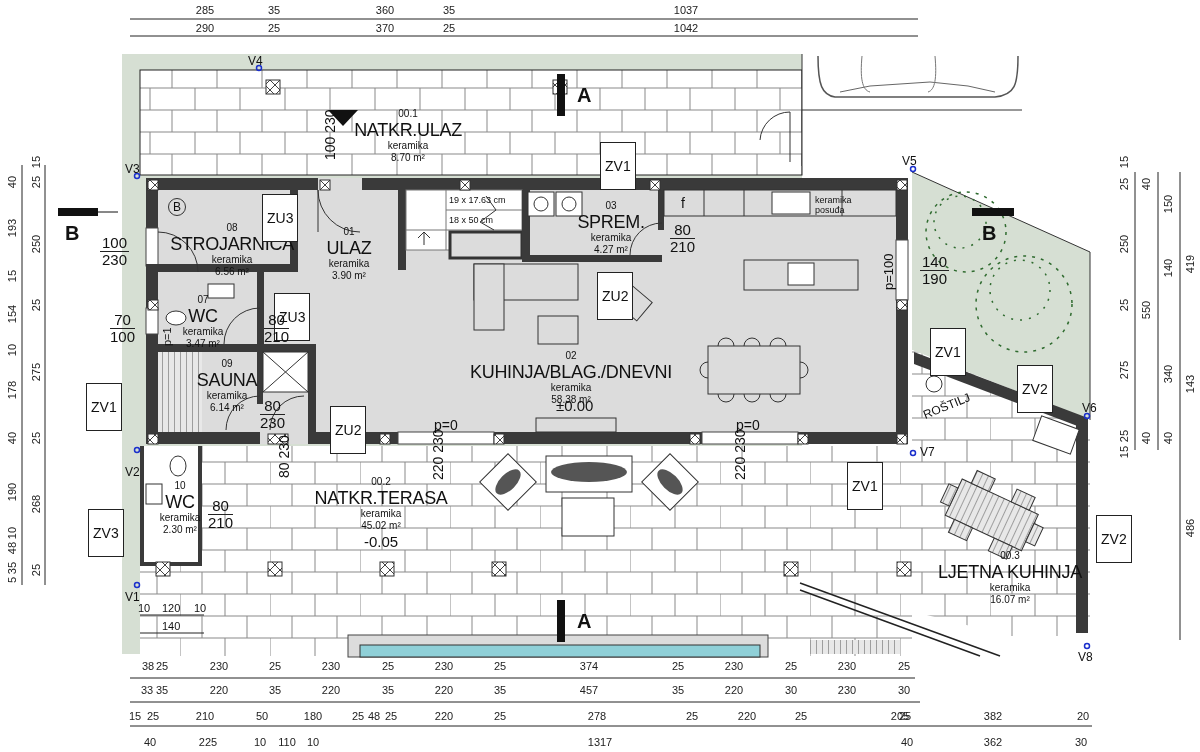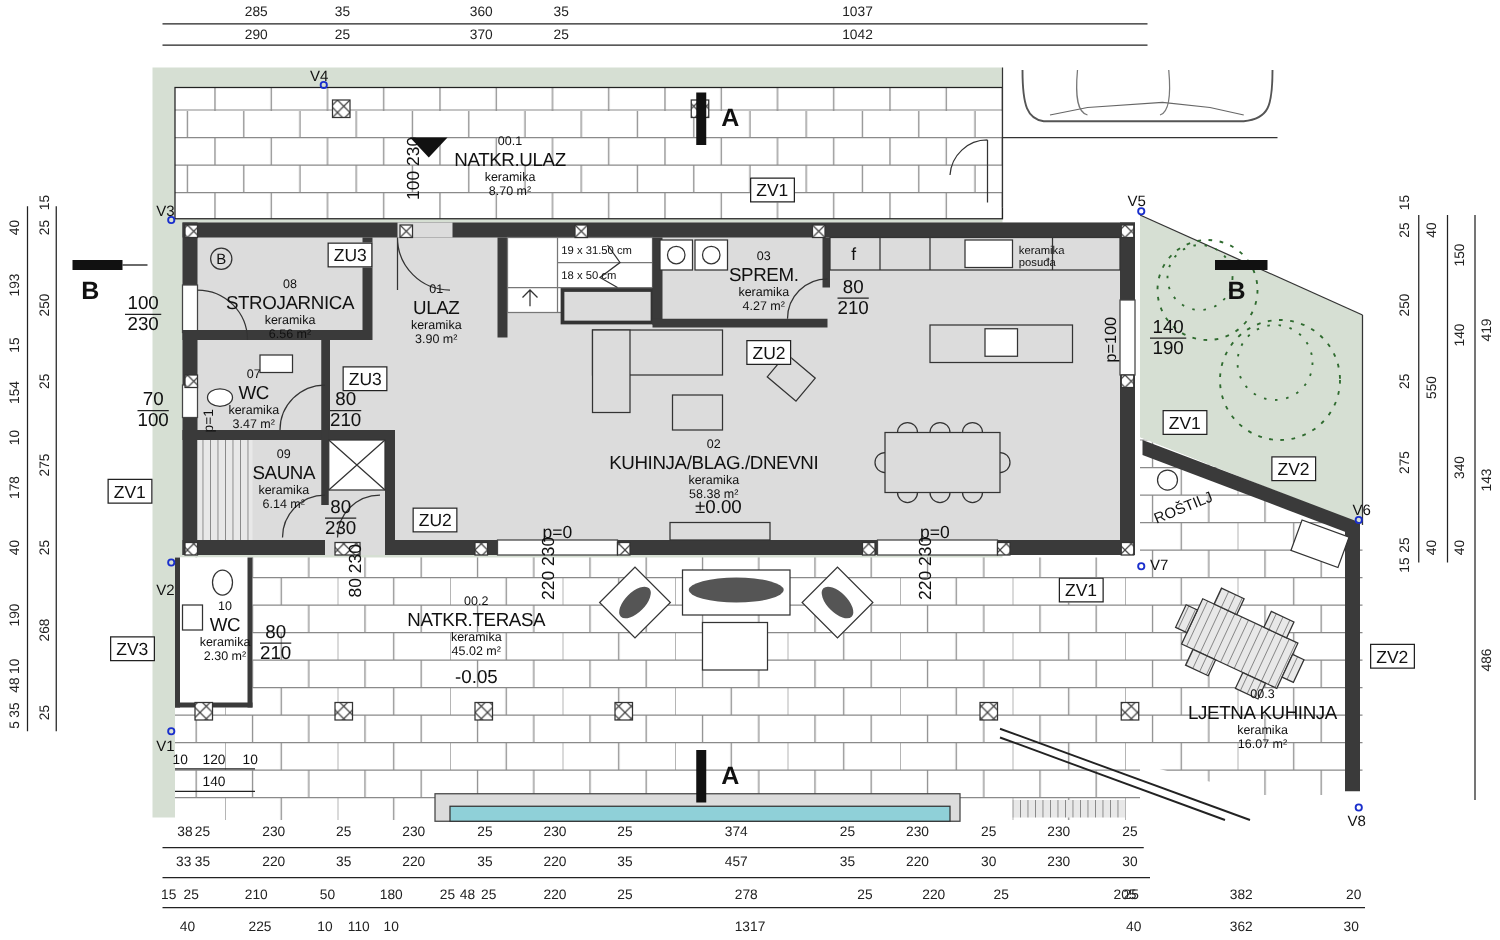--- a/index.html
+++ b/index.html
@@ -1,24 +1,24 @@
 <!DOCTYPE html>
 <html><head>
 <meta charset="utf-8">
 <style>
   html,body{margin:0;padding:0;background:#fff;}
   body{width:1200px;height:752px;position:relative;overflow:hidden;font-family:"Liberation Sans",sans-serif;color:#111;}
   #plan{position:absolute;left:0;top:0;width:1200px;height:752px;}
   .lbl{position:absolute;font-family:"Liberation Sans",sans-serif;color:#111;white-space:nowrap;line-height:1;}
   .room{position:absolute;text-align:center;line-height:1.15;transform:translateX(-50%);}
   .room .num{font-size:10px;display:block;}
-  .room .name{font-size:15px;display:block;letter-spacing:-0.3px;}
+  .room .name{font-size:18px;display:block;letter-spacing:-0.3px;}
   .room .fl{font-size:10px;display:block;}
   .room .ar{font-size:10px;display:block;}
-  .tag{position:absolute;border:1px solid #222;background:#fff;font-size:14px;padding:1px 4px;line-height:16px;}
+  .tag{position:absolute;border:1px solid #222;background:#fff;font-size:14px;padding:15px 4px;line-height:16px;}
   .dim{position:absolute;font-size:11px;color:#222;transform:translateX(-50%);}
   .vdim{position:absolute;font-size:11px;color:#222;transform:translate(-50%,-50%) rotate(-90deg);}
   .frac{position:absolute;text-align:center;font-size:15px;line-height:16px;}
   .frac .top{display:block;border-bottom:1px solid #222;padding:0 2px;}
   .frac .bot{display:block;}
   .vfrac{position:absolute;font-size:14px;transform:rotate(-90deg);transform-origin:left top;white-space:nowrap;}
   .vpt{position:absolute;font-size:12px;}
   .sec{position:absolute;font-size:20px;font-weight:bold;}
   .small{font-size:9px;}
 </style>
@@ -380,21 +380,21 @@
 <span class="vfrac" style="left:276px;top:478px"><span>80</span> <span>230</span></span>
 <span class="vfrac" style="left:430px;top:480px"><span>220</span> <span>230</span></span>
 <span class="vfrac" style="left:732px;top:480px"><span>220</span> <span>230</span></span>
 
 <span class="lbl" style="left:434px;top:418px;font-size:14px">p=0</span>
 <span class="lbl" style="left:736px;top:418px;font-size:14px">p=0</span>
 <span class="lbl" style="left:882px;top:290px;font-size:13px;transform:rotate(-90deg);transform-origin:left top">p=100</span>
 <span class="lbl" style="left:162px;top:346px;font-size:11px;transform:rotate(-90deg);transform-origin:left top">p=1</span>
 <span class="lbl" style="left:556px;top:398px;font-size:15px">±0.00</span>
 <span class="lbl" style="left:364px;top:534px;font-size:15px">-0.05</span>
-<span class="lbl small" style="left:449px;top:196px">19 x 31.50 cm</span>
+<span class="lbl small" style="left:449px;top:196px">19 x 17.63 cm</span>
 <span class="lbl small" style="left:449px;top:216px">18 x 50 cm</span>
 <span class="lbl" style="left:681px;top:196px;font-size:14px">f</span>
 <span class="lbl small" style="left:815px;top:196px">keramika</span>
 <span class="lbl small" style="left:815px;top:206px">posuđa</span>
 <span class="lbl" style="left:922px;top:400px;font-size:12px;transform:rotate(-22deg)">ROŠTILJ</span>
 <span class="lbl" style="left:168px;top:198px;font-size:12px;border:1px solid #333;border-radius:50%;width:16px;height:16px;text-align:center;line-height:16px">B</span>
 
 <span class="lbl" style="left:138px;top:603px;font-size:11px">10</span>
 <span class="lbl" style="left:162px;top:603px;font-size:11px">120</span>
 <span class="lbl" style="left:194px;top:603px;font-size:11px">10</span>

